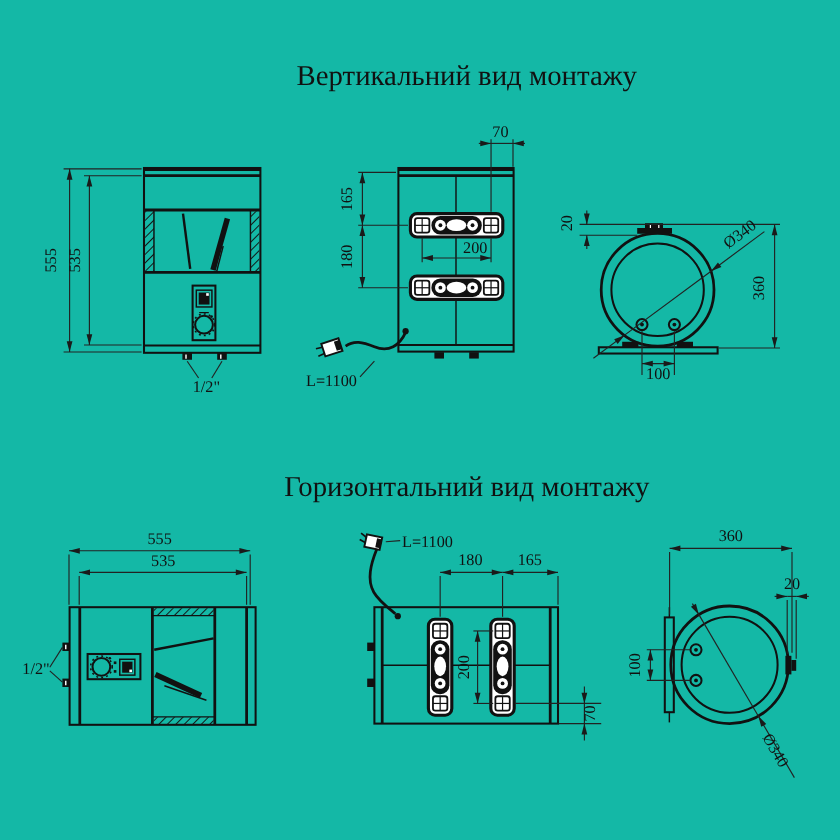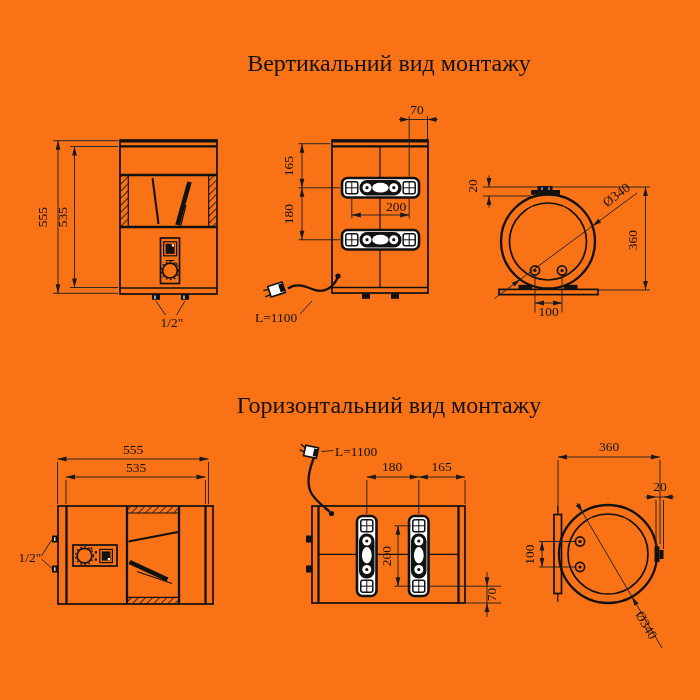--- a/index.html
+++ b/index.html
@@ -1,16 +1,16 @@
 <!DOCTYPE html>
 <html><head>
 <meta charset="utf-8">
 <style>
   html,body{margin:0;padding:0;background:#fff;}
-  #canvas{position:relative;width:700px;height:700px;background:#f97316;overflow:hidden;}
+  #canvas{position:relative;width:700px;height:700px;background:#14b8a6;overflow:hidden;}
   svg text{font-family:"Liberation Serif","DejaVu Serif",serif;fill:#111;}
   .ttl{font-size:24px;text-anchor:middle;}
   .dm{font-size:13.5px;text-anchor:middle;}
   .o{fill:none;stroke:#111;stroke-width:1.7;}
   .o2{fill:none;stroke:#111;stroke-width:2.3;}
   .t{fill:none;stroke:#111;stroke-width:1.2;}
   .d{fill:none;stroke:#222;stroke-width:0.95;}
   .blk{fill:#111;stroke:none;}
 </style>
 </head>

